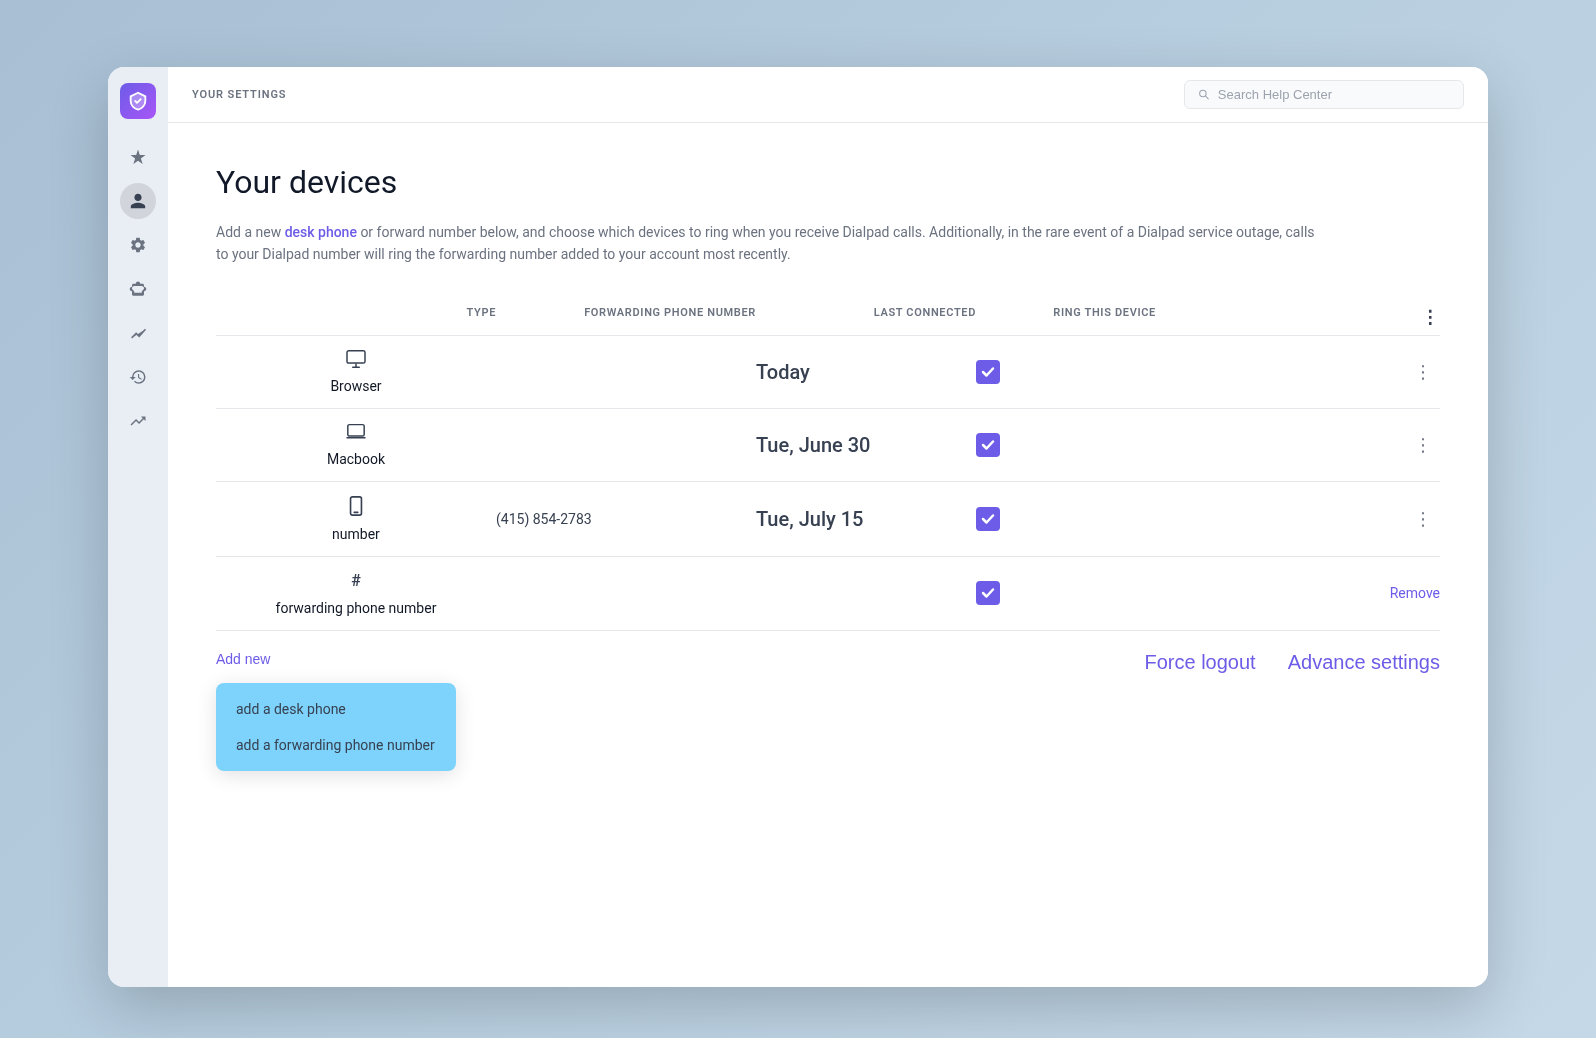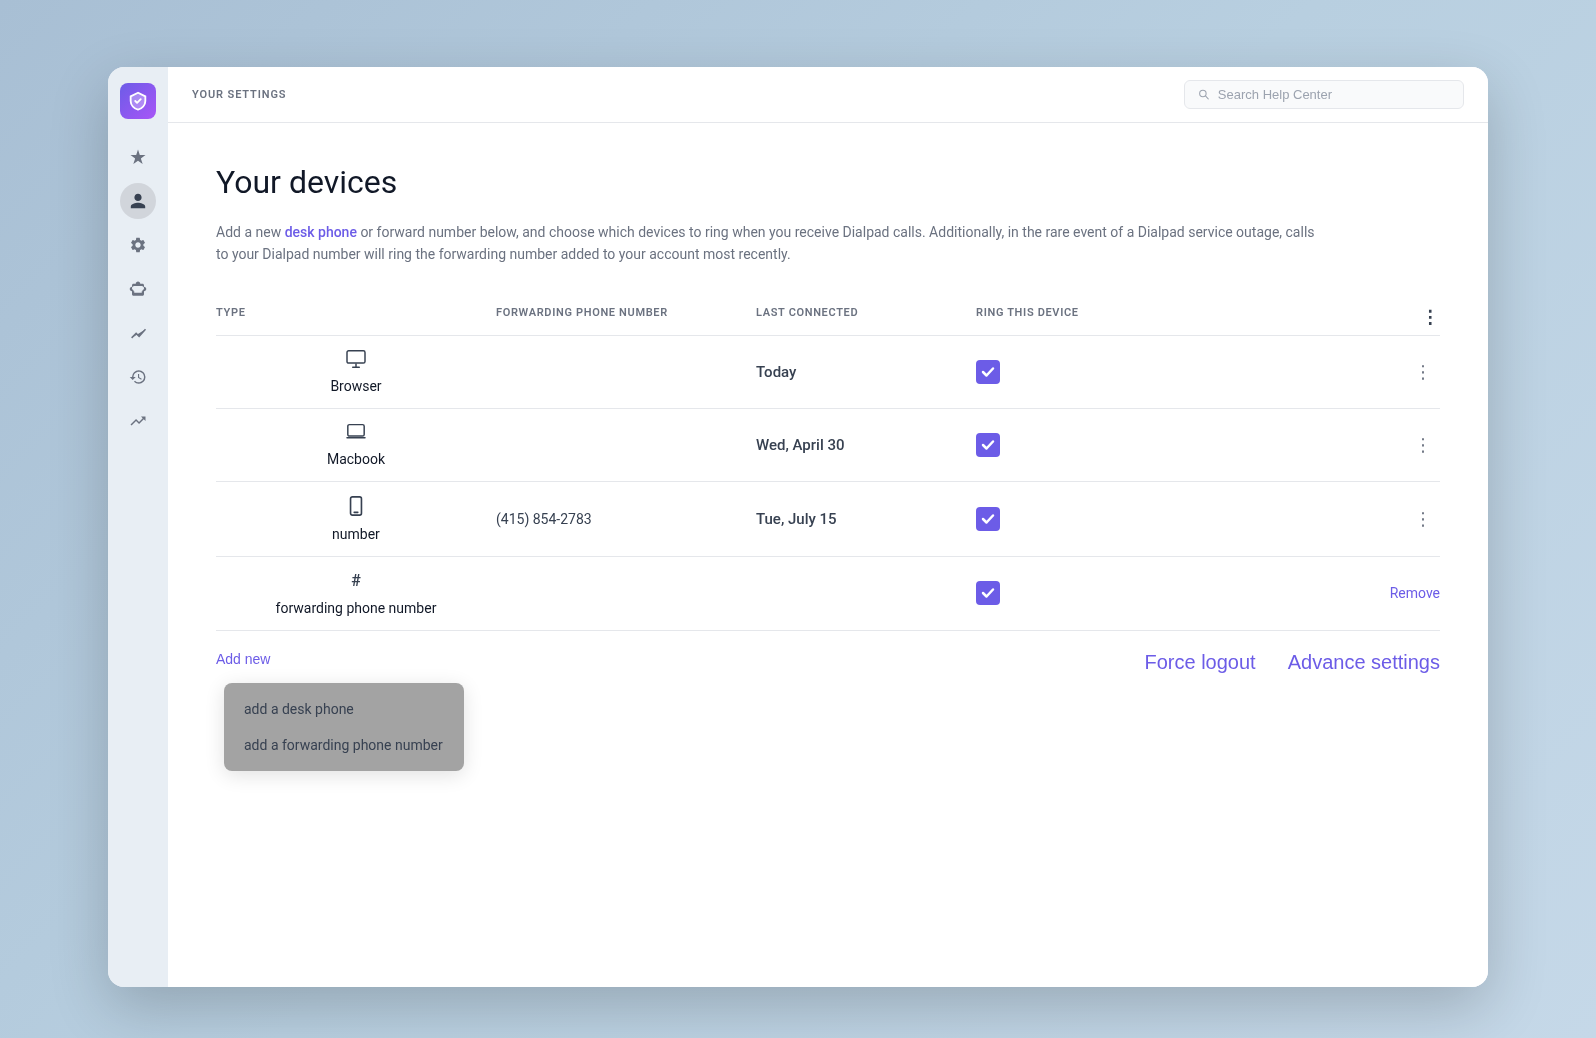--- a/index.html
+++ b/index.html
@@ -126,20 +126,21 @@
     .desk-phone-link {
       color: #6c5ce7;
       text-decoration: none;
       font-weight: 500;
     }
     .table-header {
       display: grid;
       grid-template-columns: 280px 260px 220px 180px 1fr;
       padding: 8px 0;
       border-bottom: 1px solid #e5e7eb;
+      text-align: right;
     }
     .table-header-cell {
       font-size: 11px;
       font-weight: 600;
       color: #6b7280;
       letter-spacing: 0.06em;
     }
     .table-row {
       display: grid;
       grid-template-columns: 280px 260px 220px 180px 1fr;
@@ -162,21 +163,21 @@
       width: 20px;
       display: flex;
       align-items: center;
       justify-content: center;
     }
     .forwarding-number {
       font-size: 14px;
       color: #374151;
     }
     .last-connected {
-      font-size: 15px;
+      font-size: 20px;
       color: #374151;
       font-weight: 500;
     }
     .ring-device {
       display: flex;
       align-items: center;
     }
     .checkbox-checked {
       width: 24px;
       height: 24px;
@@ -230,22 +231,22 @@
       color: #6c5ce7;
       font-size: 20px;
       cursor: pointer;
       background: none;
       border: none;
     }
     
     .dropdown-menu {
       position: absolute;
       top: 52px;
-      left: 8px;
-      background: #a3a3a3;
+      left: 0;
+      background: #7dd3fc;
       border-radius: 8px;
       box-shadow: 0 4px 20px rgba(0,0,0,0.12);
       padding: 8px 0;
       min-width: 240px;
       z-index: 100;
     }
     .dropdown-item {
       padding: 10px 20px;
       font-size: 14px;
       color: #374151;
@@ -364,21 +365,21 @@
         <div class="device-type">
           <span class="device-icon">
             <svg width="20" height="18" viewBox="0 0 24 22" fill="none" stroke="currentColor" stroke-width="1.8" stroke-linecap="round" stroke-linejoin="round">
               <rect x="2" y="2" width="20" height="14" rx="2"></rect>
               <path d="M1 18h22"></path>
             </svg>
           </span>
           <span>Macbook</span>
         </div>
         <div class="forwarding-number"></div>
-        <div class="last-connected">Wed, April 30</div>
+        <div class="last-connected">Tue, June 30</div>
         <div class="ring-device">
           <div class="checkbox-checked">
             <svg viewBox="0 0 14 14" fill="none" stroke="white" stroke-width="2.5" stroke-linecap="round" stroke-linejoin="round">
                 <path d="M2 7l3.5 3.5 6.5-7"></path>
               </svg>
           </div>
         </div>
         <div class="row-actions">
           <span class="more-dots">⋮</span>
         </div>

